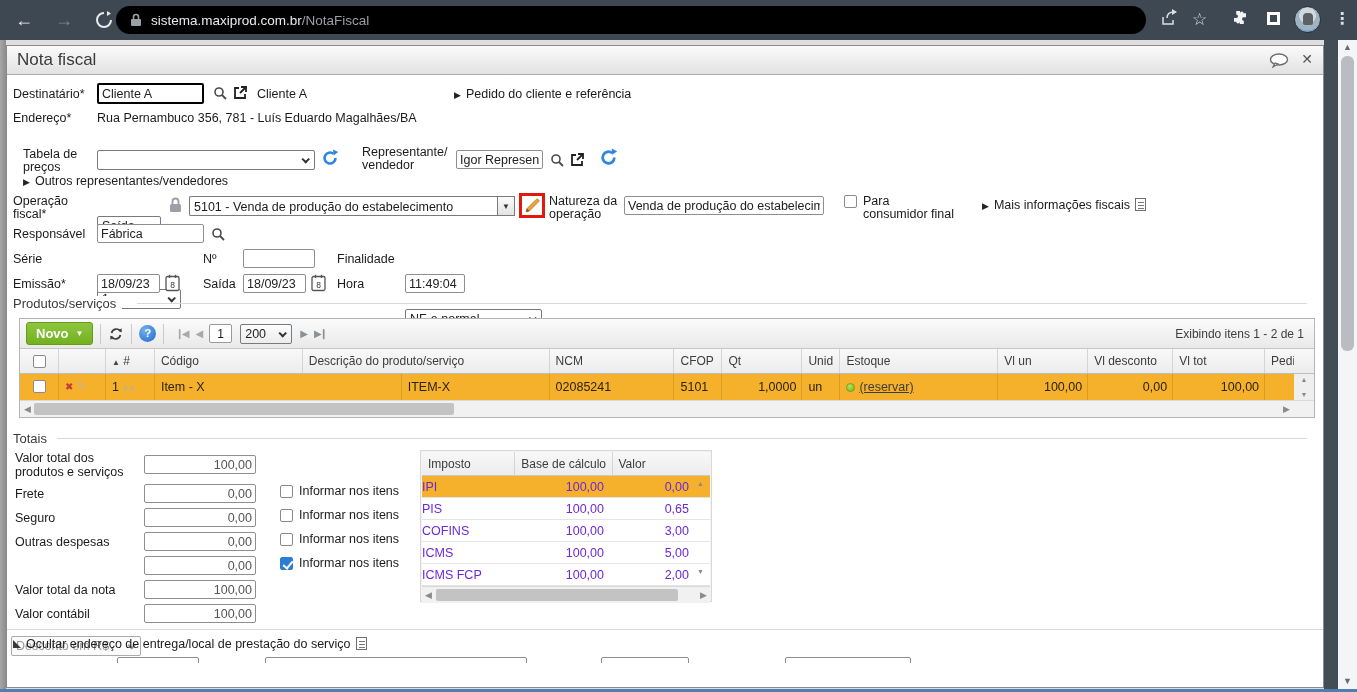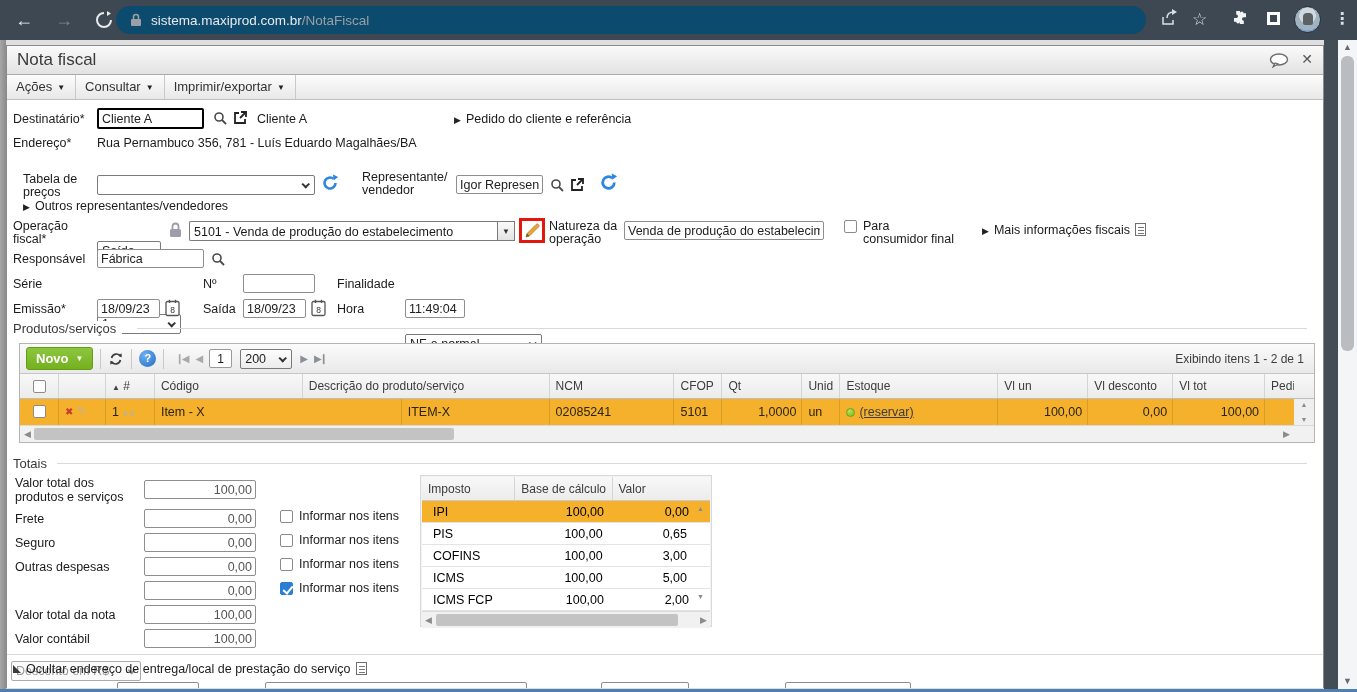--- a/index.html
+++ b/index.html
@@ -5,21 +5,21 @@
   * { margin:0; padding:0; box-sizing:border-box; }
   html,body { width:1357px; height:692px; overflow:hidden;
     font-family:"Liberation Sans","DejaVu Sans",sans-serif; background:#DEDEDE; }
 
   
   .chrome { position:absolute; left:0; top:0; width:1357px; height:40px; background:#3D4852; }
   .chrome .navic { position:absolute; top:8px; width:24px; height:24px; color:#E8EAED;
     font-size:18px; text-align:center; line-height:24px; cursor:pointer; }
   .chrome .navic.dis { color:#7E878D; }
   .urlbar { position:absolute; left:116px; top:6px; width:1030px; height:28px; border-radius:14px;
-    background:#0c4a6e; display:flex; align-items:center; padding-left:14px; }
+    background:#000000; display:flex; align-items:center; padding-left:14px; }
   .urlbar .host { color:#E8EAED; font-size:13.5px; }
   .urlbar .path { color:#9AA0A6; font-size:13.5px; }
   .chrome .ric { position:absolute; top:9px; color:#DADFE3; font-size:15px; text-align:center; }
   .avatar { position:absolute; left:1294px; top:6px; width:27px; height:27px; border-radius:50%;
     background:radial-gradient(circle at 50% 35%, #cfd9de 0 40%, #9fb4c0 41% 70%, #7fa3c9 71%); border:1px solid #2a333a; }
   .avatar::after { content:""; position:absolute; left:8px; top:6px; width:10px; height:12px;
     background:#5b6164; border-radius:4px 4px 2px 2px; }
 
   
   .lframe { position:absolute; left:0; top:40px; width:6px; height:652px; background:linear-gradient(90deg,#A7A7A7,#8C8C8C); }
@@ -100,21 +100,21 @@
   .gdot { display:inline-block; width:9px; height:9px; border-radius:50%; background:radial-gradient(circle at 35% 30%,#B6E06A,#7FBA00); border:1px solid #6FA123; vertical-align:-1px; margin-right:4px; }
   .xdel { color:#C43C35; font-weight:bold; font-size:10px; }
   .pencil-sm { color:#C4B393; font-size:12px; }
   .updn { color:#9FB3C8; font-size:8px; letter-spacing:1px; }
 
   
   .taxwrap { position:absolute; background:#F3F3F3; border:1px solid #D8D8D8; padding:1px; }
   .taxhead { display:flex; height:24px; background:linear-gradient(#F8F8F8,#ECECEC); border-bottom:1px solid #C9C9C9; }
   .taxhead .hc { border-right:1px solid #D4D4D4; font-size:12px; color:#3c3c3c; padding:5px 5px 0 6px; }
   .trow { display:flex; height:22px; background:#fff; border-bottom:1px solid #E4E4E4; }
-  .trow .tc { font-size:12.5px; color:#000000; padding:4px 6px 0 11px; white-space:nowrap; overflow:hidden; }
+  .trow .tc { font-size:12.5px; color:#6d28d9; padding:4px 6px 0 0; white-space:nowrap; overflow:hidden; }
   .trow .tc.r { text-align:right; }
   .trow.hl { background:#F5B02C; }
   .totlbl { position:absolute; font-size:12.5px; color:#1b1b1b; line-height:14px; }
   .cbrow { position:absolute; display:flex; align-items:flex-start; gap:6px; font-size:12.5px; }
 
   svg { display:block; }
   .icbtn { cursor:pointer; display:inline-block; }
 </style>
 </head>
 <body>
@@ -173,25 +173,20 @@
 <div class="app">
   <div class="titlebar">
     <div class="t">Nota fiscal</div>
     <div class="bub icbtn">
       <svg width="20" height="15" viewBox="0 0 20 15">
           <ellipse cx="10" cy="6.5" rx="8.5" ry="5.5" fill="#fff" stroke="#6B6B6B" stroke-width="1.4"></ellipse>
           <path d="M6 10l-2 4 5-3z" fill="#fff" stroke="#6B6B6B" stroke-width="1.2"></path>
         </svg>
     </div>
     <div class="cls">✕</div>
-  </div>
-  <div class="menubar">
-    <div class="mbtn"><span>Ações</span><span class="car">▼</span></div>
-    <div class="mbtn"><span>Consultar</span><span class="car">▼</span></div>
-    <div class="mbtn"><span>Imprimir/exportar</span><span class="car">▼</span></div>
   </div>
 
   <div class="content">
 
 
     <div class="abs lbl" style="left:6px;top:13px">Destinatário*</div>
     <input class="abs inp focus" style="left: 90px; top: 8px; width: 107px; height: 21px;" value="Cliente A">
     <span class="abs icbtn" style="left:206px;top:11px">
       <svg width="14" height="14" viewBox="0 0 14 14">
           <circle cx="6" cy="6" r="4" fill="none" stroke="#4a4a4a" stroke-width="1.6"></circle>

